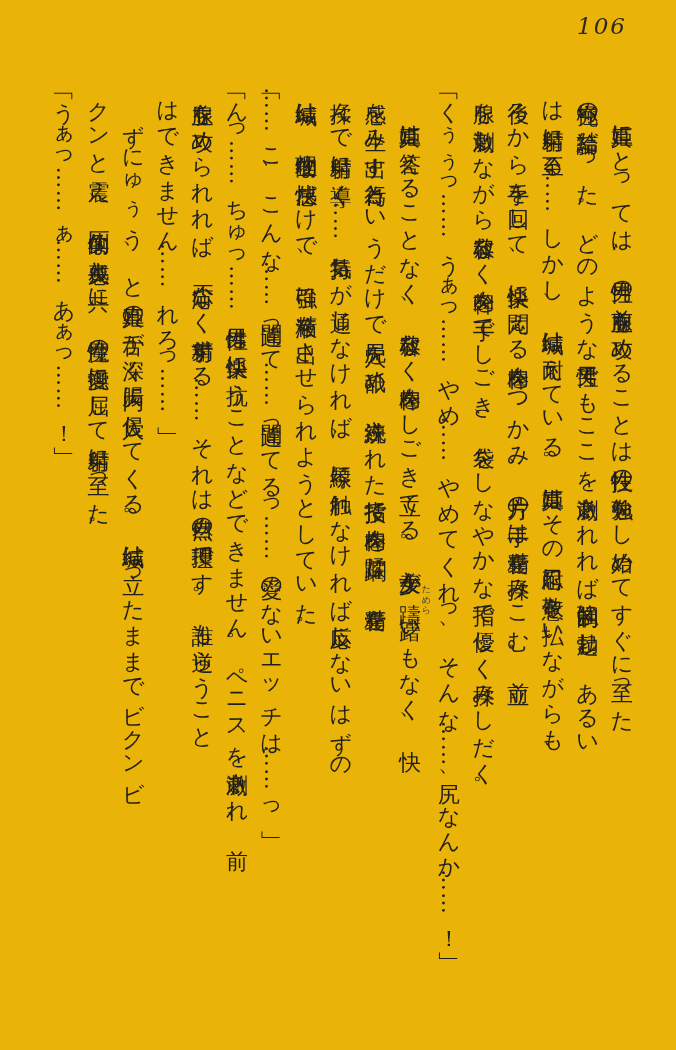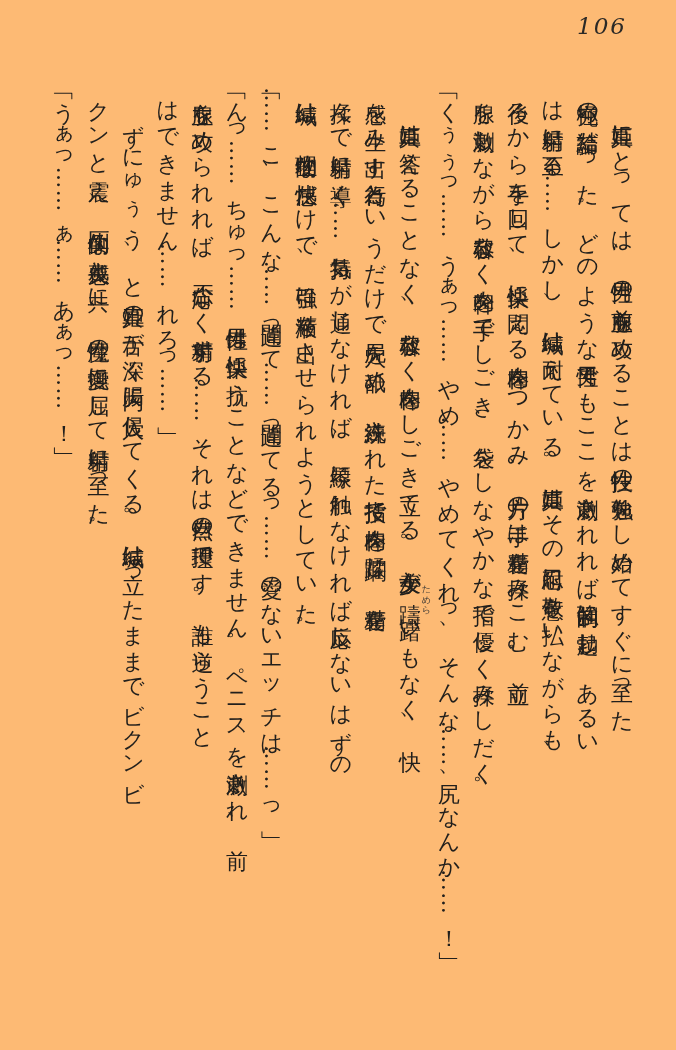--- a/index.html
+++ b/index.html
@@ -4,21 +4,21 @@
 <style>
   html, body {
     margin: 0;
     padding: 0;
     background: #e8e6e2;
   }
   .page {
     position: relative;
     width: 676px;
     height: 1050px;
-    background: #fdba74;
+    background: #eab308;
     overflow: hidden;
     font-family: "DejaVu Serif", "Liberation Serif", serif;
   }
   .page-number {
     position: absolute;
     top: 13px;
     left: 577px;
     font-size: 23px;
     font-style: italic;
     letter-spacing: 2px;

